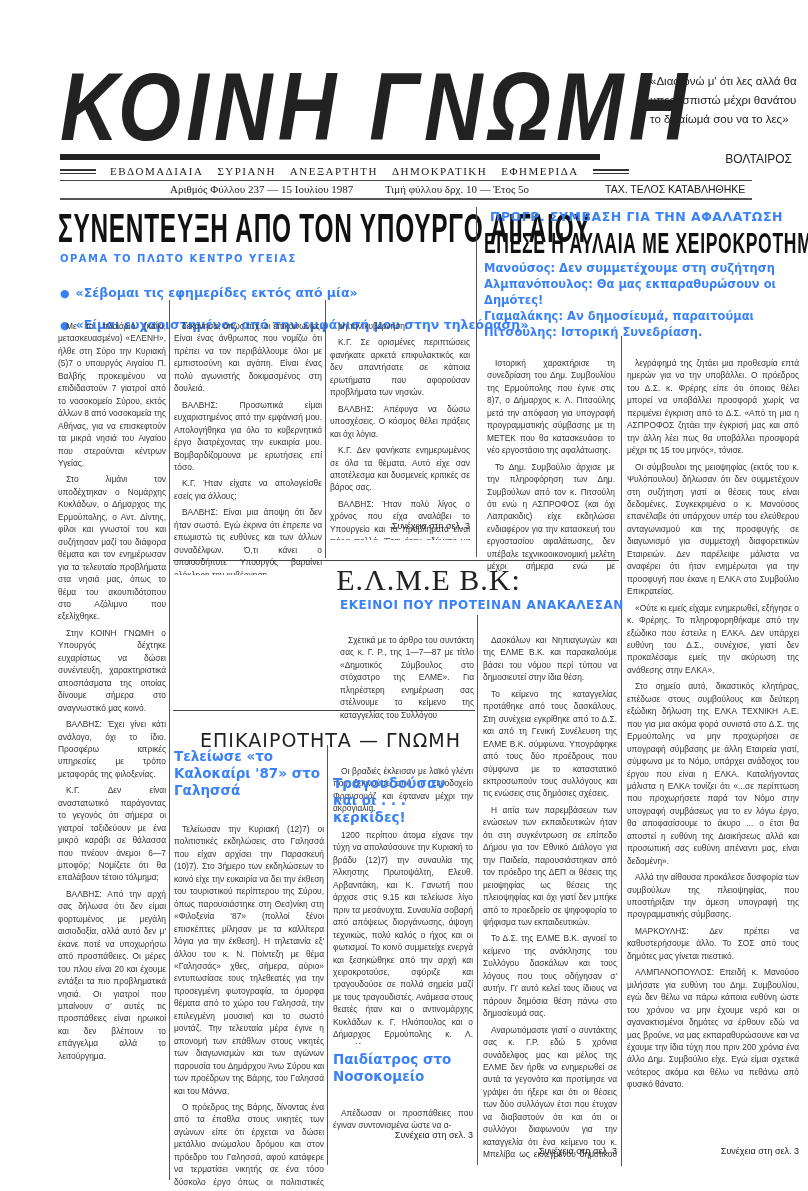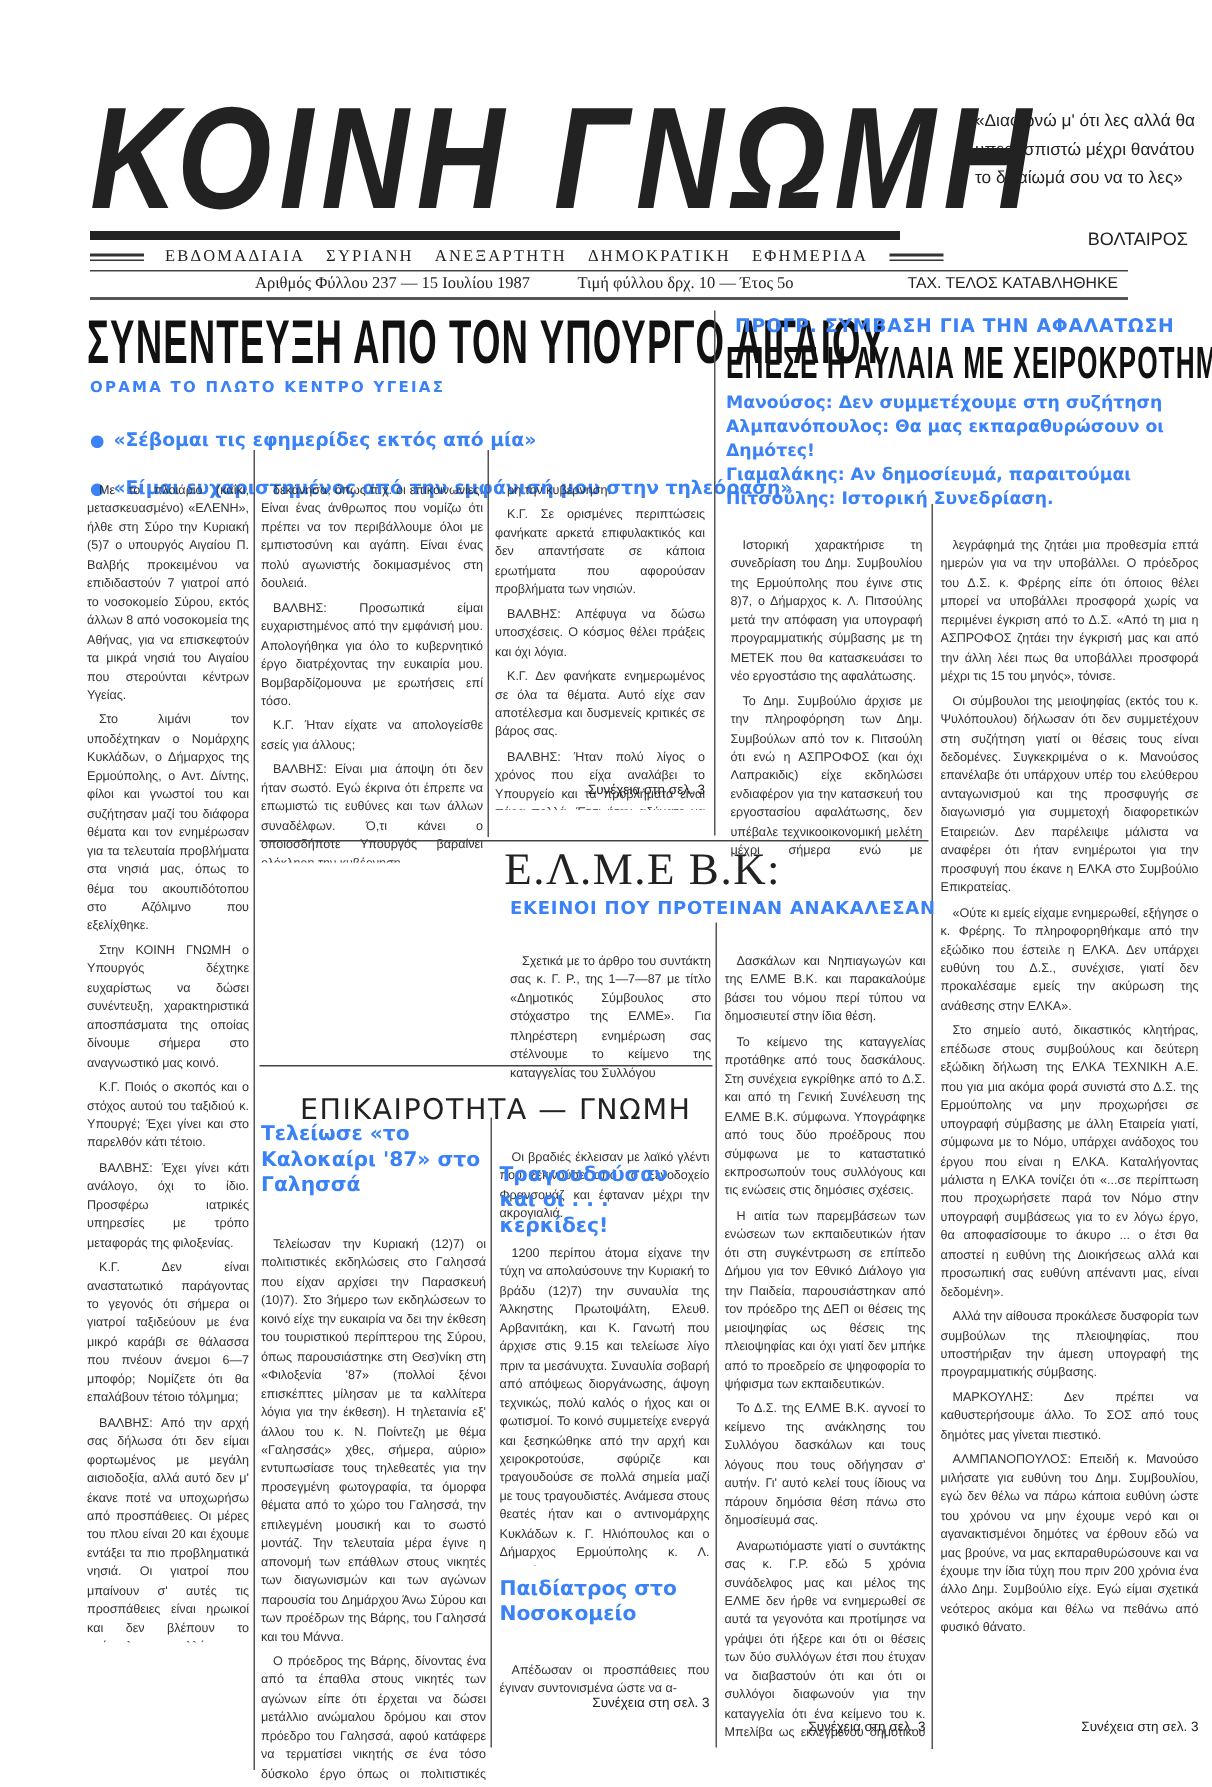--- a/index.html
+++ b/index.html
@@ -50,21 +50,20 @@
 
 <div class="abs h-main" style="left:58px;top:207px;font-size:33px;transform:scaleX(0.74) scaleY(1.25);letter-spacing:1px;">ΣΥΝΕΝΤΕΥΞΗ ΑΠΟ ΤΟΝ ΥΠΟΥΡΓΟ ΑΙΓΑΙΟΥ</div>
 <div class="abs sub-h" style="left:60px;top:253px;font-size:10px;letter-spacing:1.5px;">ΟΡΑΜΑ ΤΟ ΠΛΩΤΟ ΚΕΝΤΡΟ ΥΓΕΙΑΣ</div>
 <div class="abs sub-h bullet" style="left:60px;top:269px;font-size:12.5px;margin-top:48px;"><span>«Είμαι ευχαριστημένος από την εμφάνισή μου στην τηλεόραση»</span></div>
 <div class="abs sub-h bullet" style="left:60px;top:285px;font-size:12.5px;"><span>«Σέβομαι τις εφημερίδες εκτός από μία»</span></div>
 
 <div class="abs col" style="left:58px;top:303px;width:108px;height:775px;">
   <p>Με το πλοιάριο (καΐκι, μετασκευασμένο) «ΕΛΕΝΗ», ήλθε στη Σύρο την Κυριακή (5)7 ο υπουργός Αιγαίου Π. Βαλβής προκειμένου να επιδιδαστούν 7 γιατροί από το νοσοκομείο Σύρου, εκτός άλλων 8 από νοσοκομεία της Αθήνας, για να επισκεφτούν τα μικρά νησιά του Αιγαίου που στερούνται κέντρων Υγείας.</p>
   <p>Στο λιμάνι τον υποδέχτηκαν ο Νομάρχης Κυκλάδων, ο Δήμαρχος της Ερμούπολης, ο Αντ. Δίντης, φίλοι και γνωστοί του και συζήτησαν μαζί του διάφορα θέματα και τον ενημέρωσαν για τα τελευταία προβλήματα στα νησιά μας, όπως το θέμα του ακουπιδότοπου στο Αζόλιμνο που εξελίχθηκε.</p>
   <p>Στην ΚΟΙΝΗ ΓΝΩΜΗ ο Υπουργός δέχτηκε ευχαρίστως να δώσει συνέντευξη, χαρακτηριστικά αποσπάσματα της οποίας δίνουμε σήμερα στο αναγνωστικό μας κοινό.</p>
-  <p>Κ.Γ. Ποιός ο σκοπός και ο στόχος αυτού του ταξιδιού κ. Υπουργέ; Έχει γίνει και στο παρελθόν κάτι τέτοιο.</p>
   <p>ΒΑΛΒΗΣ: Έχει γίνει κάτι ανάλογο, όχι το ίδιο. Προσφέρω ιατρικές υπηρεσίες με τρόπο μεταφοράς της φιλοξενίας.</p>
   <p>Κ.Γ. Δεν είναι αναστατωτικό παράγοντας το γεγονός ότι σήμερα οι γιατροί ταξιδεύουν με ένα μικρό καράβι σε θάλασσα που πνέουν άνεμοι 6—7 μποφόρ; Νομίζετε ότι θα επαλάβουν τέτοιο τόλμημα;</p>
   <p>ΒΑΛΒΗΣ: Από την αρχή σας δήλωσα ότι δεν είμαι φορτωμένος με μεγάλη αισιοδοξία, αλλά αυτό δεν μ' έκανε ποτέ να υποχωρήσω από προσπάθειες. Οι μέρες του πλου είναι 20 και έχουμε εντάξει τα πιο προβληματικά νησιά. Οι γιατροί που μπαίνουν σ' αυτές τις προσπάθειες είναι ηρωικοί και δεν βλέπουν το επάγγελμα αλλά το λειτούργημα.</p>
 
 </div>
 <div class="abs vrule" style="left:169px;top:300px;height:880px;"></div>
 
 <div class="abs col" style="left:174px;top:303px;width:148px;height:255px;">
   <p>δεκάνησα, όπως π.χ. οι επικοινωνίες. Είναι ένας άνθρωπος που νομίζω ότι πρέπει να τον περιβάλλουμε όλοι με εμπιστοσύνη και αγάπη. Είναι ένας πολύ αγωνιστής δοκιμασμένος στη δουλειά.</p>
   <p>ΒΑΛΒΗΣ: Προσωπικά είμαι ευχαριστημένος από την εμφάνισή μου. Απολογήθηκα για όλο το κυβερνητικό έργο διατρέχοντας την ευκαιρία μου. Βομβαρδίζομουνα με ερωτήσεις επί τόσο.</p>

